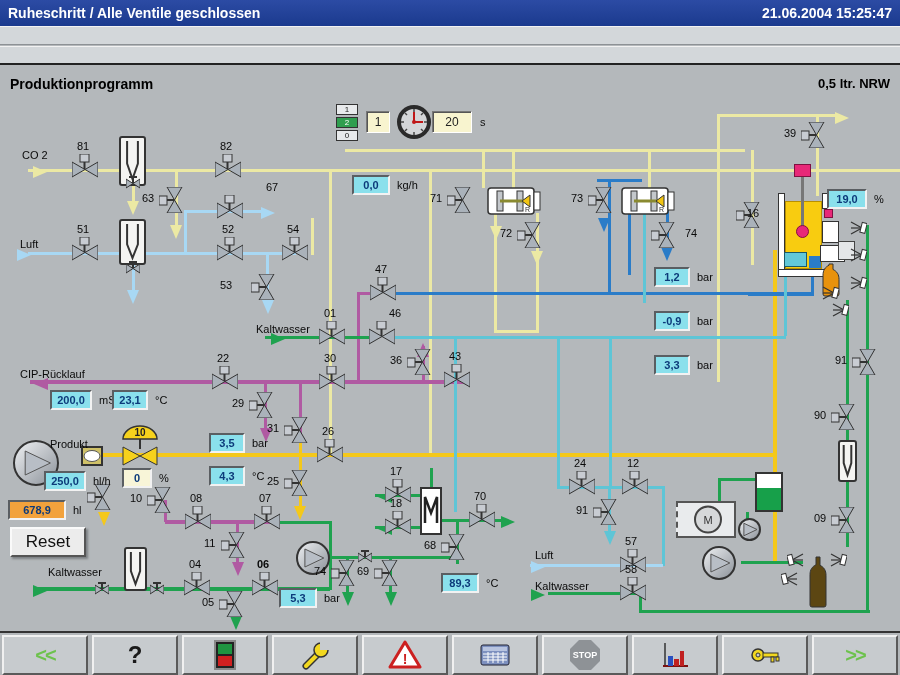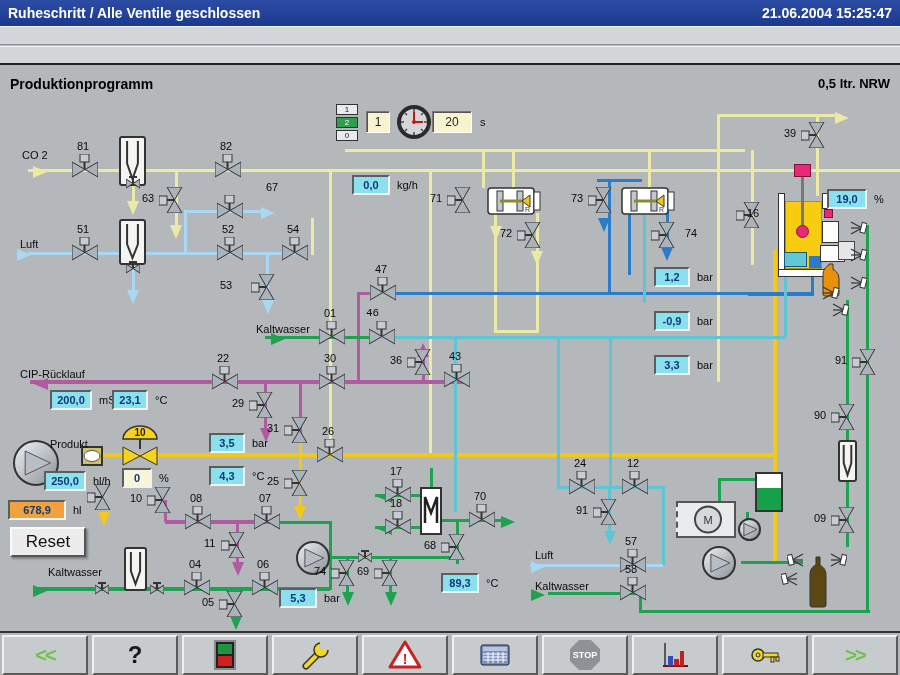--- a/index.html
+++ b/index.html
@@ -540,21 +540,21 @@
  <polygon points="0,8 13,15.5 0,23" fill="#aab2ba" stroke="#333"></polygon>
  <polygon points="26,8 13,15.5 26,23" fill="#aab2ba" stroke="#333"></polygon>
         </svg></div>
       <div class="vlbl" style="left: 324px; top: 307px;">01</div>
       <div class="abs" style="left: 369px; top: 321px;"><svg width="26" height="31">
           <rect x="8" y="0" width="9" height="8" fill="#c8ccd2" stroke="#333"></rect>
  <line x1="12.5" y1="8" x2="12.5" y2="15" stroke="#333" stroke-width="2"></line>
  <polygon points="0,8 13,15.5 0,23" fill="#aab2ba" stroke="#333"></polygon>
  <polygon points="26,8 13,15.5 26,23" fill="#aab2ba" stroke="#333"></polygon>
         </svg></div>
-      <div class="vlbl" style="left: 366px; top: 307px; font-family: Liberation Mono, monospace;">46</div>
+      <div class="vlbl" style="left: 389px; top: 307px;">46</div>
       <div class="abs" style="left: 407px; top: 349px;"><svg width="31" height="26">
           <rect x="0" y="9" width="8" height="9" fill="#c8ccd2" stroke="#333"></rect>
  <line x1="8" y1="13" x2="15" y2="13" stroke="#333" stroke-width="2"></line>
  <polygon points="8,0 15.5,13 23,0" fill="#aab2ba" stroke="#333"></polygon>
  <polygon points="8,26 15.5,13 23,26" fill="#aab2ba" stroke="#333"></polygon>
         </svg></div>
       <div class="vlbl" style="left: 390px; top: 354px;">36</div>
       <div class="abs" style="left: 444px; top: 364px;"><svg width="26" height="31">
           <rect x="8" y="0" width="9" height="8" fill="#c8ccd2" stroke="#333"></rect>
  <line x1="12.5" y1="8" x2="12.5" y2="15" stroke="#333" stroke-width="2"></line>
@@ -645,21 +645,21 @@
  <polygon points="0,8 13,15.5 0,23" fill="#aab2ba" stroke="#333"></polygon>
  <polygon points="26,8 13,15.5 26,23" fill="#aab2ba" stroke="#333"></polygon>
         </svg></div>
       <div class="vlbl" style="left: 189px; top: 558px;">04</div>
       <div class="abs" style="left: 252px; top: 572px;"><svg width="26" height="31">
           <rect x="8" y="0" width="9" height="8" fill="#c8ccd2" stroke="#333"></rect>
  <line x1="12.5" y1="8" x2="12.5" y2="15" stroke="#333" stroke-width="2"></line>
  <polygon points="0,8 13,15.5 0,23" fill="#aab2ba" stroke="#333"></polygon>
  <polygon points="26,8 13,15.5 26,23" fill="#aab2ba" stroke="#333"></polygon>
         </svg></div>
-      <div class="vlbl" style="left: 257px; top: 558px;">06</div>
+      <div class="vlbl" style="left: 257px; top: 558px; font-weight: bold;">06</div>
       <div class="abs" style="left: 219px; top: 591px;"><svg width="31" height="26">
           <rect x="0" y="9" width="8" height="9" fill="#c8ccd2" stroke="#333"></rect>
  <line x1="8" y1="13" x2="15" y2="13" stroke="#333" stroke-width="2"></line>
  <polygon points="8,0 15.5,13 23,0" fill="#aab2ba" stroke="#333"></polygon>
  <polygon points="8,26 15.5,13 23,26" fill="#aab2ba" stroke="#333"></polygon>
         </svg></div>
       <div class="vlbl" style="left: 202px; top: 596px;">05</div>
       <div class="abs" style="left: 385px; top: 479px;"><svg width="26" height="31">
           <rect x="8" y="0" width="9" height="8" fill="#c8ccd2" stroke="#333"></rect>
  <line x1="12.5" y1="8" x2="12.5" y2="15" stroke="#333" stroke-width="2"></line>

